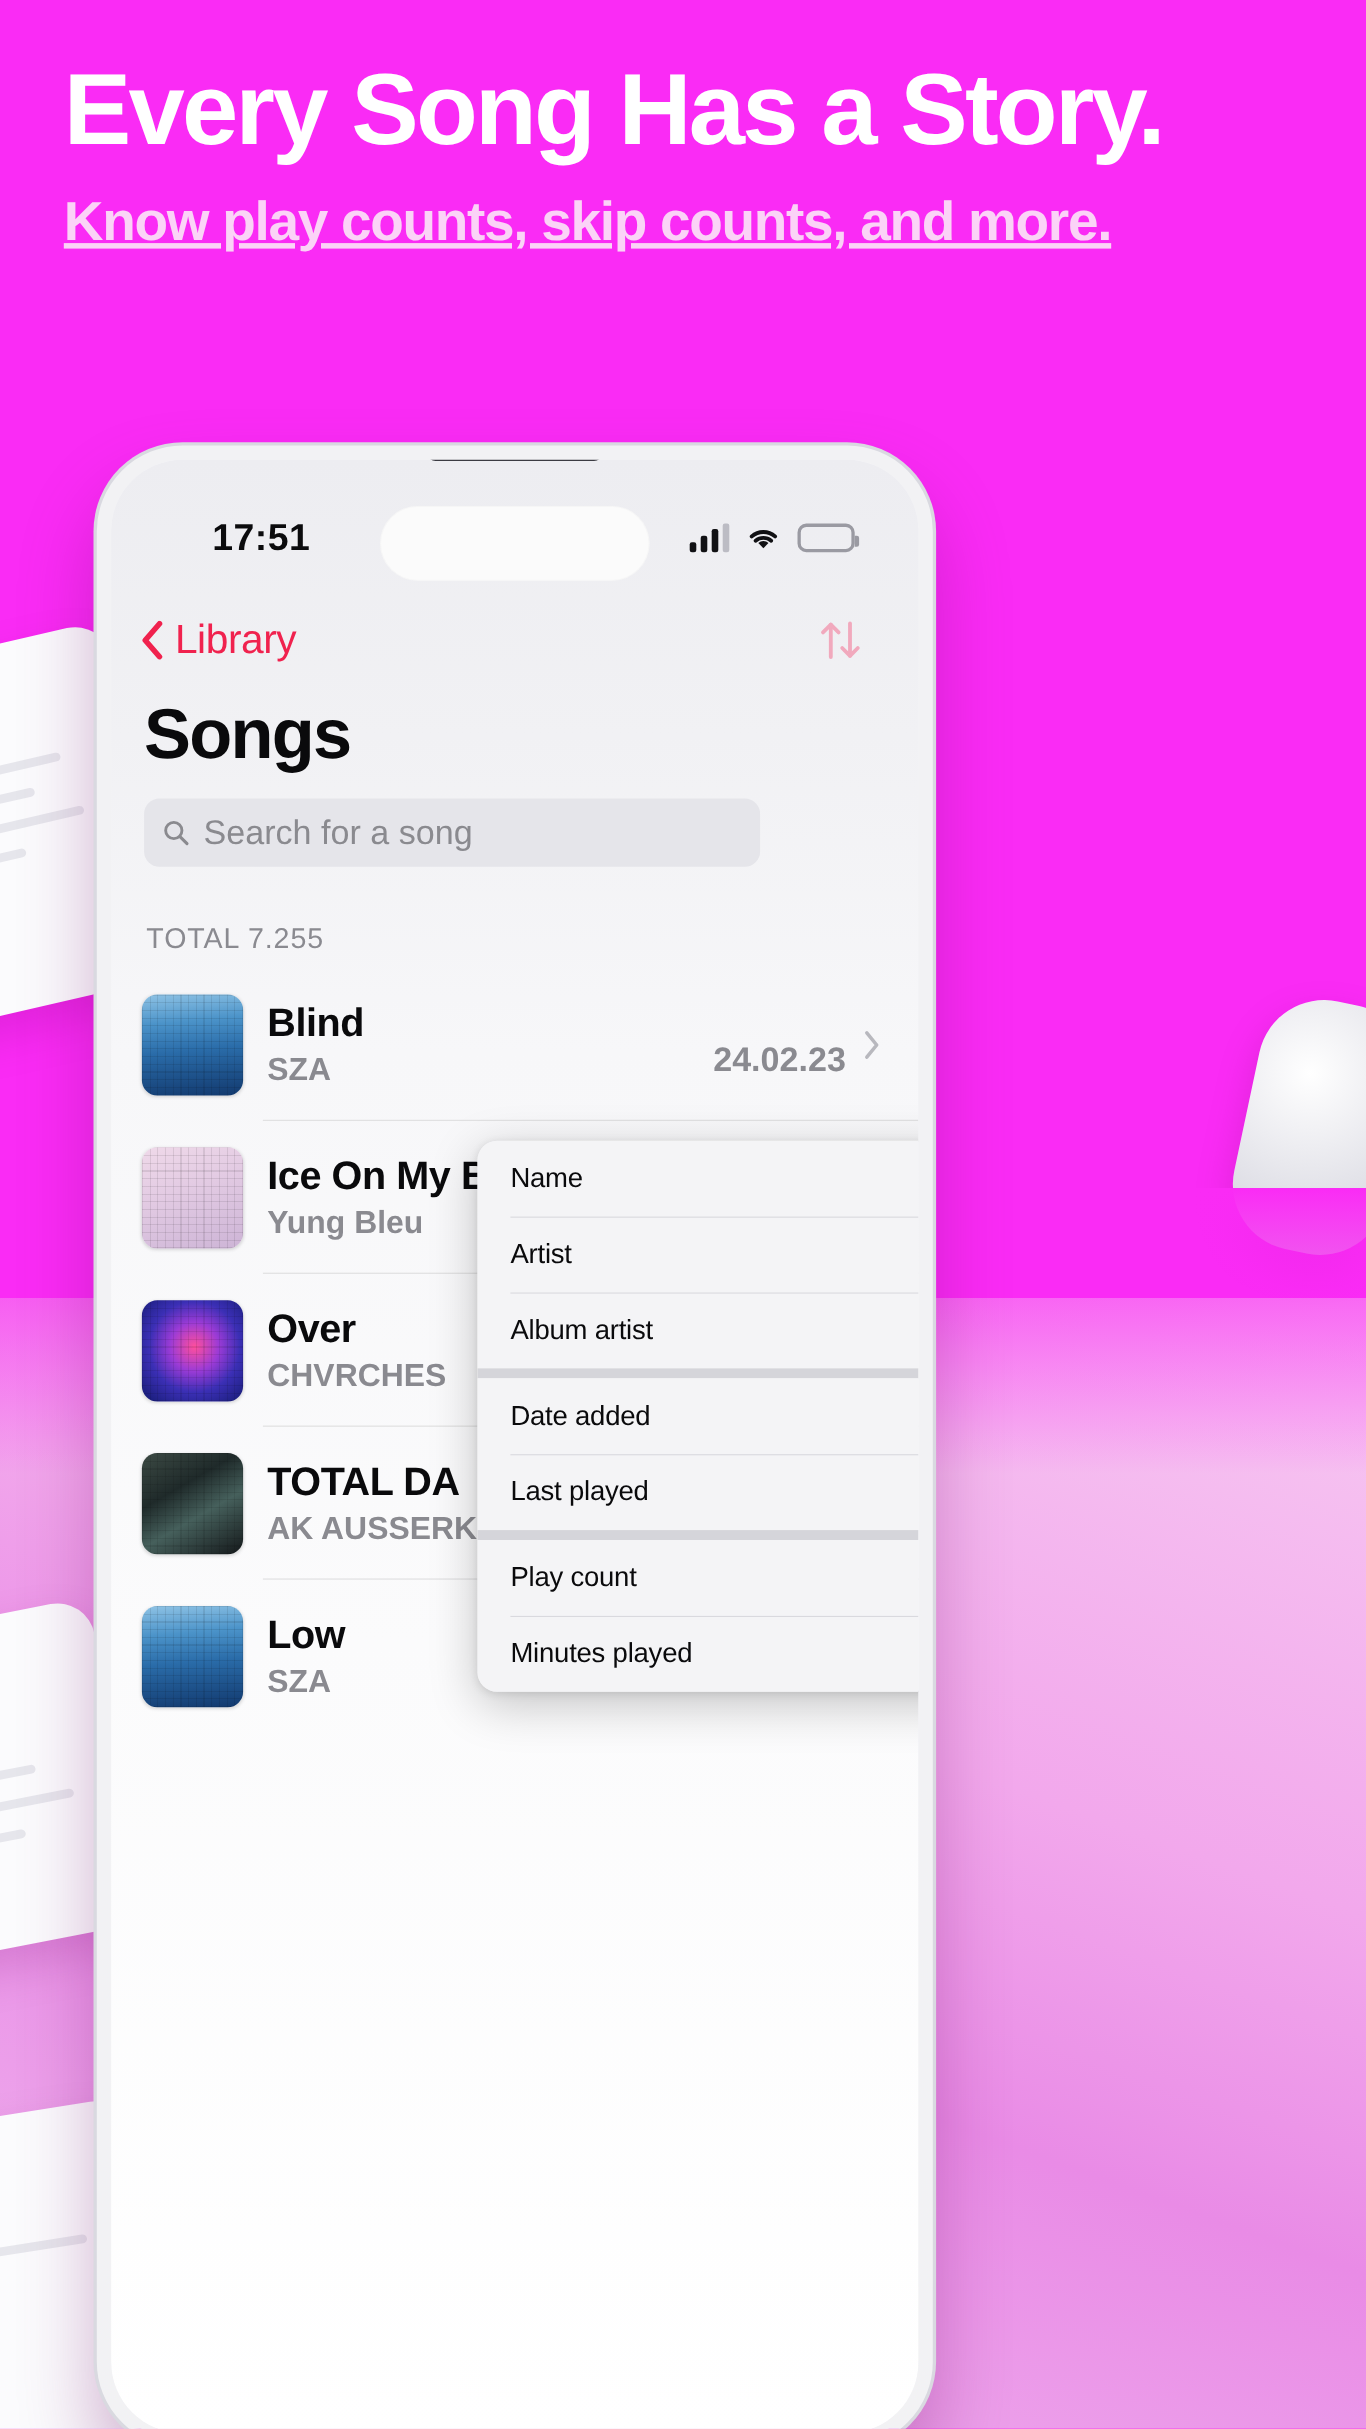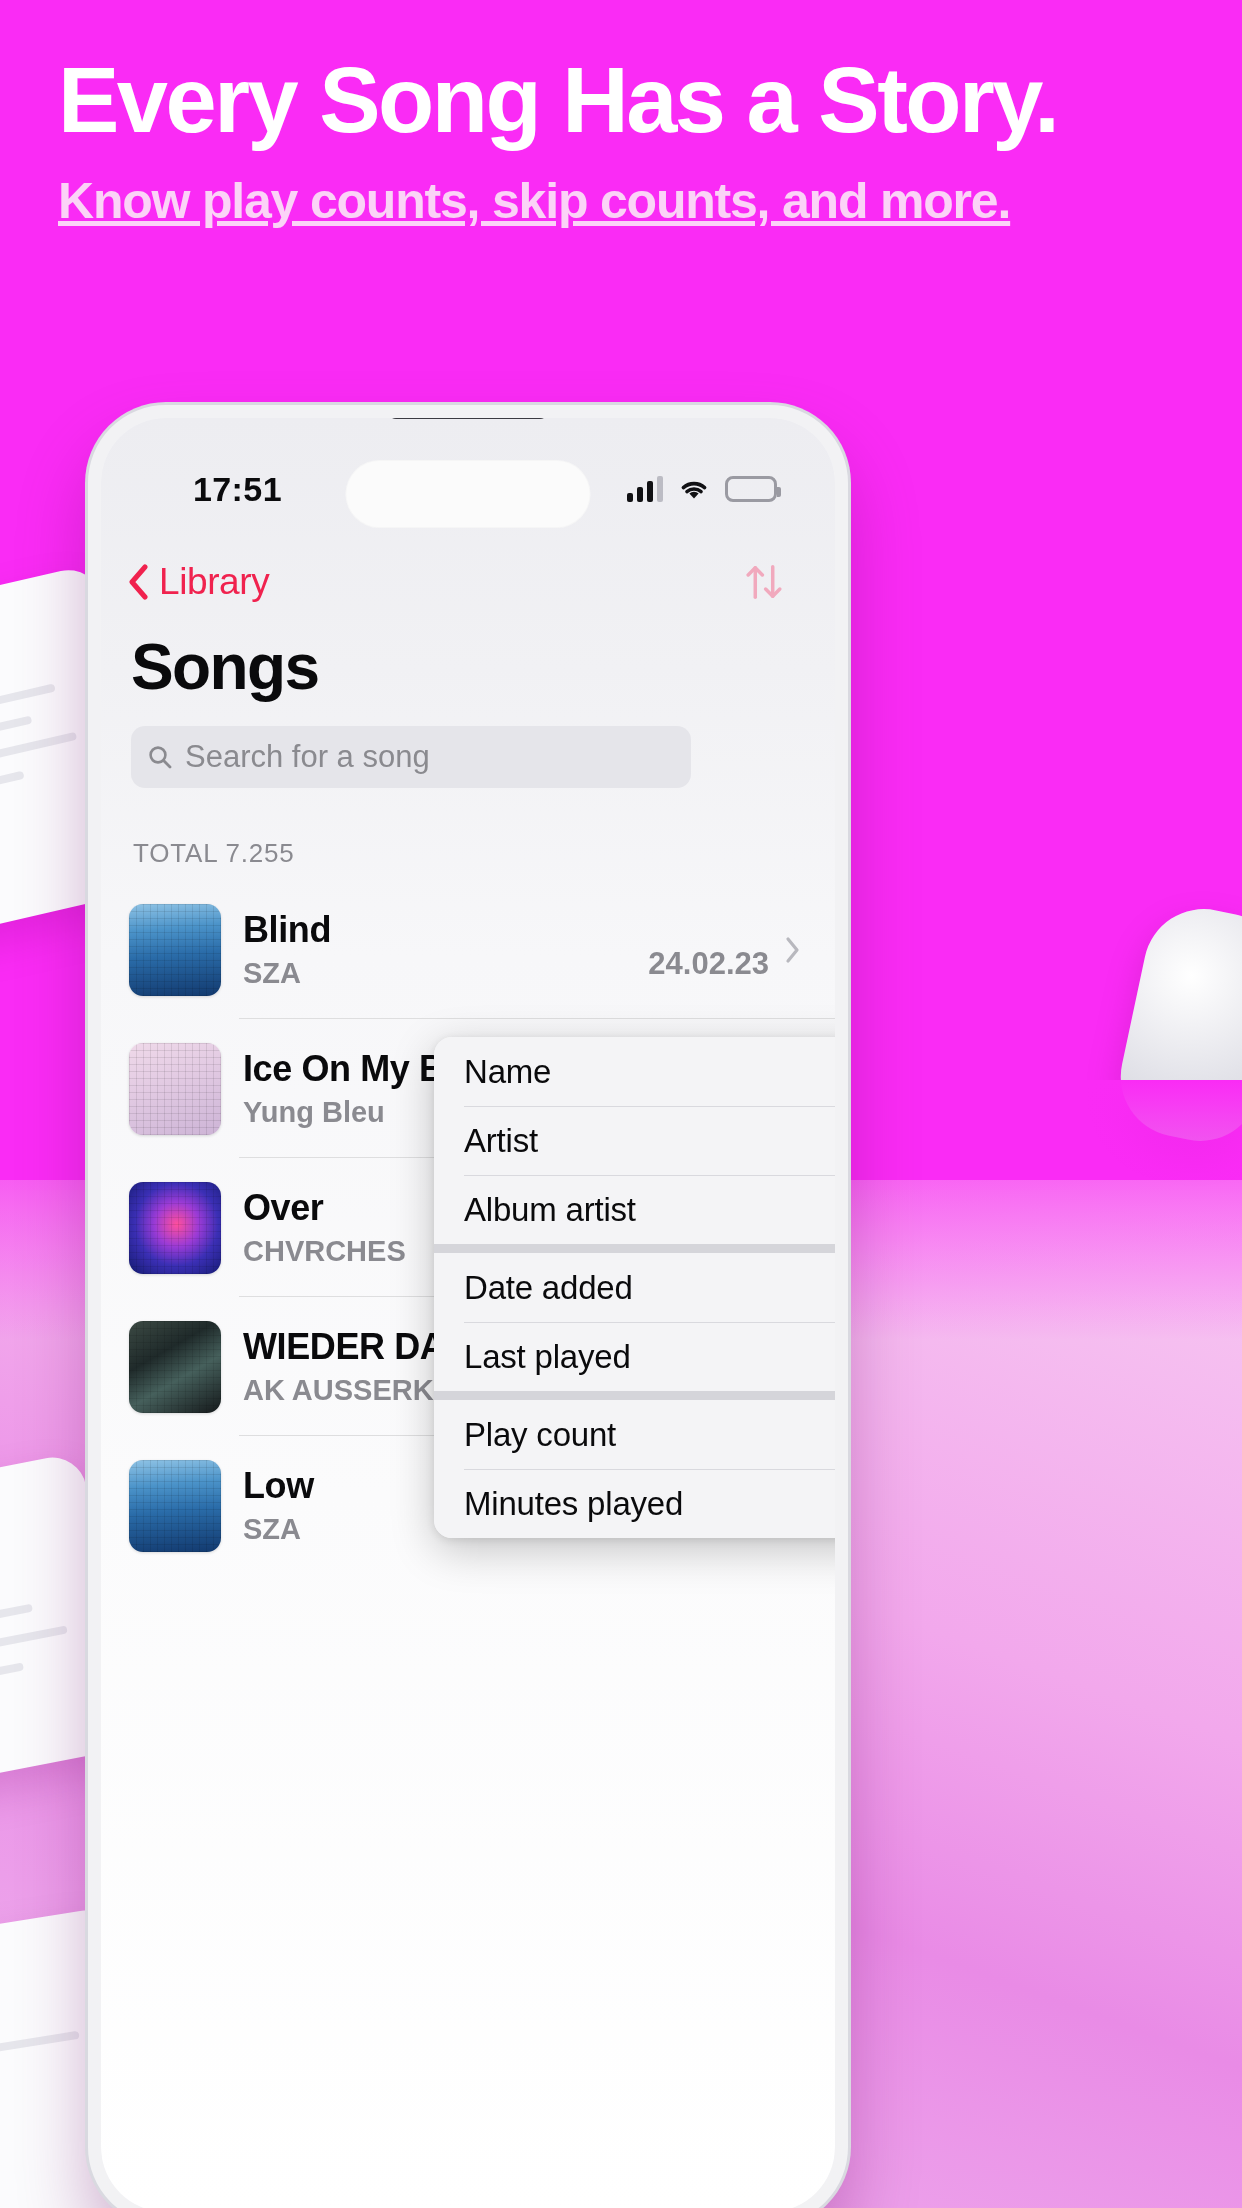--- a/index.html
+++ b/index.html
@@ -240,21 +240,21 @@
   .menu-group { background:#f4f4f6; }
   .menu-gap { height:9px; background:#d5d5da; }
   .menu-item {
     height:69px; display:flex; align-items:center;
     padding:0 30px; cursor:pointer; position:relative;
   }
   .menu-item + .menu-item::before {
     content:""; position:absolute; left:30px; right:0; top:0; height:1px;
     background:#d9d9de;
   }
-  .menu-label { font-size:33px; color:#0a0a0c; letter-spacing:-0.2px; }
+  .menu-label { font-size:25px; color:#0a0a0c; letter-spacing:-0.2px; }
 </style>
 </head>
 <body>
 
 <div id="promo-bg"></div>
 
 <div class="ghost" id="ghost-left-top">
 
   <div class="ghost-line" style="left:14px;top:108px;width:150px;"></div>
   <div class="ghost-line" style="left:14px;top:134px;width:120px;"></div>
@@ -380,21 +380,21 @@
           <div class="song-right">
             <span class="song-date">24.02.23</span>
             <span class="chev-right"><svg viewBox="0 0 16 28" width="16" height="28">
                 <path d="M3 3 L12 14 L3 25" stroke="#b8b8be" stroke-width="3.2" fill="none" stroke-linecap="round" stroke-linejoin="round"></path>
               </svg></span>
           </div>
         </div>
         <div class="song-row">
           <div class="art art-wieder"></div>
           <div class="song-meta">
-            <div class="song-title">WIEDER DA</div>
+            <div class="song-title">TOTAL DA</div>
             <div class="song-artist">AK AUSSERKONTROLLE</div>
           </div>
           <div class="song-right">
             <span class="song-date">24.02.23</span>
             <span class="chev-right"><svg viewBox="0 0 16 28" width="16" height="28">
                 <path d="M3 3 L12 14 L3 25" stroke="#b8b8be" stroke-width="3.2" fill="none" stroke-linecap="round" stroke-linejoin="round"></path>
               </svg></span>
           </div>
         </div>
         <div class="song-row">

